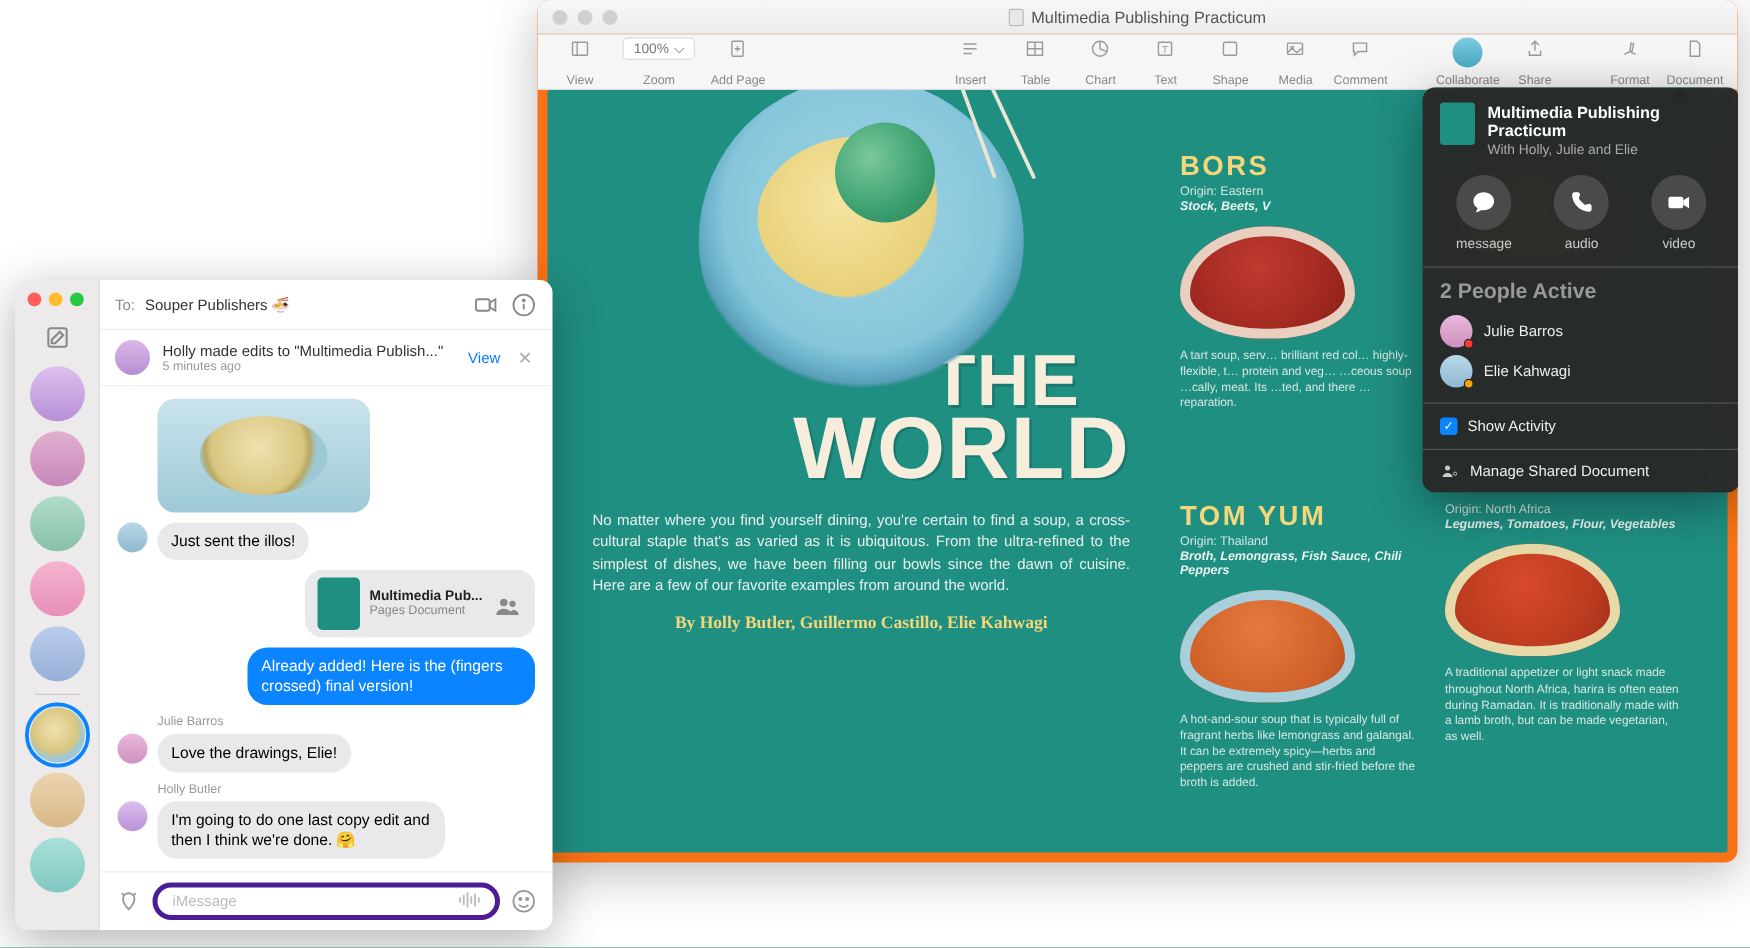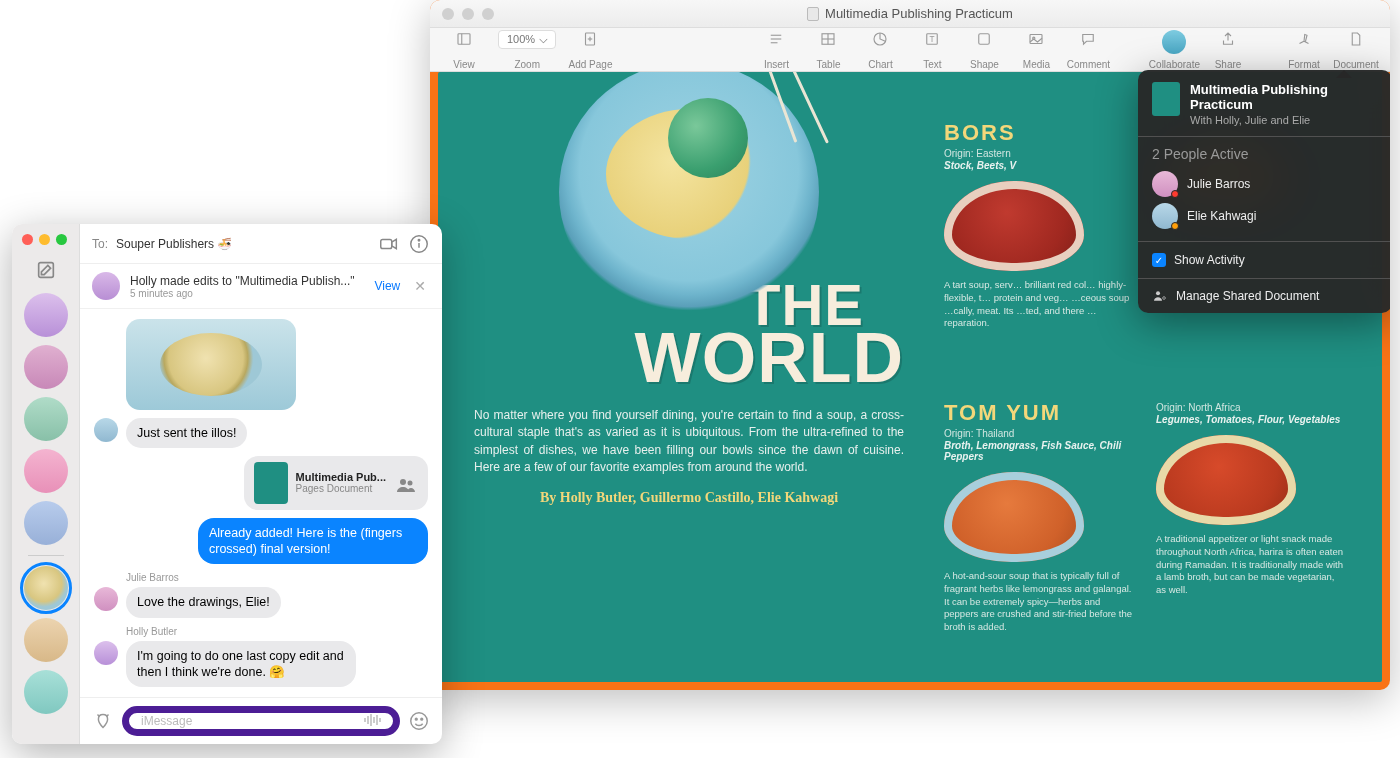--- a/index.html
+++ b/index.html
@@ -51,21 +51,21 @@
 .collab-pop::before { content:""; position:absolute; top:-8px; right:40px; border:8px solid transparent; border-bottom-color:rgba(40,40,40,.96); }
 .cp-head { display:flex; gap:10px; padding:12px 14px 10px; align-items:flex-start; }
 .cp-thumb { width:28px; height:34px; background:#1f8f82; border-radius:3px; flex-shrink:0; }
 .cp-title { font-size:13px; font-weight:600; color:#fff; }
 .cp-sub { font-size:11px; color:#aaa; margin-top:2px; }
 .cp-actions { display:flex; justify-content:space-around; padding:4px 10px 12px; }
 .cp-action { display:flex; flex-direction:column; align-items:center; gap:5px; cursor:pointer; }
 .cp-action .circ { width:44px; height:44px; border-radius:50%; background:#4a4a4a; display:flex; align-items:center; justify-content:center; }
 .cp-action .lbl { font-size:11px; color:#ccc; }
 .cp-section { border-top:1px solid #515151; padding:9px 14px; }
-.cp-label { color:#999; font-size:14px; margin-bottom:6px; }
+.cp-label { color:#999; font-size:17px; margin-bottom:6px;font-weight:bold; }
 .cp-person { display:flex; align-items:center; gap:9px; padding:3px 0; }
 .cp-avatar { width:26px; height:26px; border-radius:50%; position:relative; }
 .cp-avatar .dot { position:absolute; right:-1px; bottom:-1px; width:8px; height:8px; border-radius:50%; border:1.5px solid #282828; }
 .cp-check { display:flex; align-items:center; gap:8px; padding:2px 0; }
 .cp-checkbox { width:14px; height:14px; background:#0a84ff; border-radius:3px; display:flex; align-items:center; justify-content:center; color:#fff; font-size:10px; }
 .cp-manage { display:flex; align-items:center; gap:8px; cursor:pointer; }
 
 
 .msg-window { position:absolute; left:12px; top:224px; width:430px; height:520px; background:#fff; border-radius:10px; box-shadow:0 10px 40px rgba(0,0,0,.3); display:flex; overflow:hidden; z-index:10; }
 .msg-sidebar { width:68px; background:#eceaea; border-right:1px solid #ddd; display:flex; flex-direction:column; align-items:center; padding-top:6px; gap:8px; }
@@ -99,21 +99,21 @@
 .msg-image { width:170px; height:100px; border-radius:14px; background:linear-gradient(#cae3ea,#9dc9d8); margin-left:32px; position:relative; overflow:hidden; }
 .msg-image .bowlm { position:absolute; left:20%; top:15%; width:60%; height:70%; border-radius:50%; background:radial-gradient(circle at 45% 40%, #f0e2b0 0%, #d8c680 55%, #b8a860 62%, #9ec8d6 70%); }
 .attach-card { display:flex; align-items:center; gap:8px; background:#e9e9eb; border-radius:14px; padding:6px 10px; max-width:200px; margin-left:auto; }
 .attach-thumb { width:34px; height:42px; background:#1f8f82; border-radius:4px; flex-shrink:0; }
 .attach-info { flex:1; font-size:11px; }
 .attach-title { font-weight:600; color:#222; white-space:nowrap; overflow:hidden; text-overflow:ellipsis; max-width:100px; }
 .attach-sub { color:#888; font-size:10px; }
 .attach-ppl { width:24px; height:20px; color:#888; }
 .msg-input-bar { display:flex; align-items:center; gap:8px; padding:8px 12px; border-top:1px solid #eee; }
 .mi-btn { width:22px; height:22px; color:#999; cursor:pointer; }
-.mi-field { flex:1; height:30px; border:7px solid #4c1d95; border-radius:15px; padding:0 36px 0 12px; font-size:12px; color:#999; display:flex; align-items:center; position:relative; background:#fff; }
+.mi-field { flex:1; height:30px; border:4px solid #4c1d95; border-radius:15px; padding:0 36px 0 12px; font-size:12px; color:#999; display:flex; align-items:center; position:relative; background:#fff; }
 .mi-wave { position:absolute; right:10px; color:#bbb; }
 </style>
 </head>
 <body>
 
 <div class="pages-window">
   <div class="pages-titlebar">
     <div class="traffic">
       <div class="tdot"></div>
       <div class="tdot"></div>
@@ -297,20 +297,47 @@
     </div>
   </div>
 
   <div class="collab-pop">
     <div class="cp-head">
       <div class="cp-thumb"></div>
       <div>
         <div class="cp-title">Multimedia Publishing Practicum</div>
         <div class="cp-sub">With Holly, Julie and Elie</div>
       </div>
+    </div>
+    <div class="cp-actions">
+      <div class="cp-action">
+          <div class="circ">
+            <svg width="22" height="22" viewBox="0 0 24 24" fill="#fff">
+              <path d="M12 3C7 3 3 6.5 3 10.8c0 2.5 1.4 4.7 3.6 6.1-.2 1-.8 2.5-1.6 3.6 1.8-.2 3.7-1 5-1.9.7.1 1.3.2 2 .2 5 0 9-3.5 9-7.9S17 3 12 3z"></path>
+            </svg>
+          </div>
+          <div class="lbl">message</div>
+        </div>
+      <div class="cp-action">
+          <div class="circ">
+            <svg width="22" height="22" viewBox="0 0 24 24" fill="#fff">
+              <path d="M6 3c-1 0-2 1-2 2 0 8 7 15 15 15 1 0 2-1 2-2v-3c0-1-1-2-2-2l-3 1c-1 0-1 0-2-1l-3-3c-1-1-1-1-1-2l1-3c0-1-1-2-2-2H6z"></path>
+            </svg>
+          </div>
+          <div class="lbl">audio</div>
+        </div>
+      <div class="cp-action">
+          <div class="circ">
+            <svg width="22" height="22" viewBox="0 0 24 24" fill="#fff">
+              <rect x="3" y="7" width="13" height="10" rx="2"></rect>
+              <path d="M16 10l5-3v10l-5-3z"></path>
+            </svg>
+          </div>
+          <div class="lbl">video</div>
+        </div>
     </div>
     <div class="cp-section">
       <div class="cp-label">2 People Active</div>
       <div class="cp-person">
         <div class="cp-avatar" style="background:linear-gradient(#e8b8d8,#d090c0)">
             <div class="dot" style="background:#ff3b30"></div>
           </div>
         <span>Julie Barros</span>
       </div>
       <div class="cp-person">

